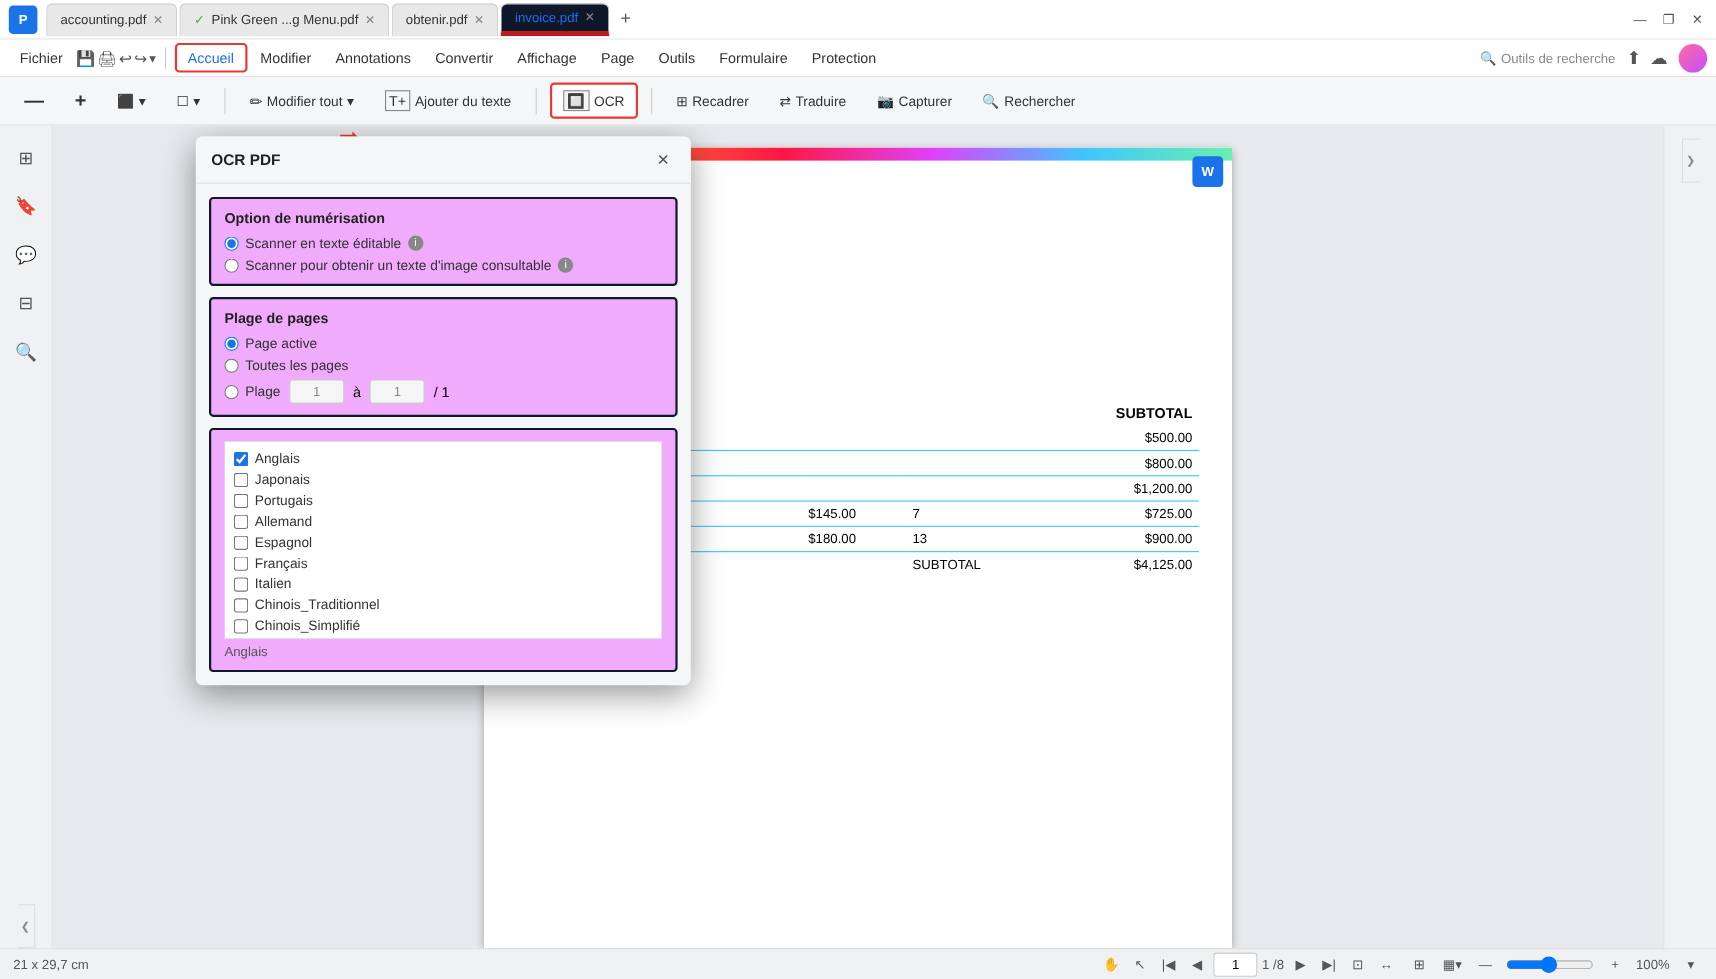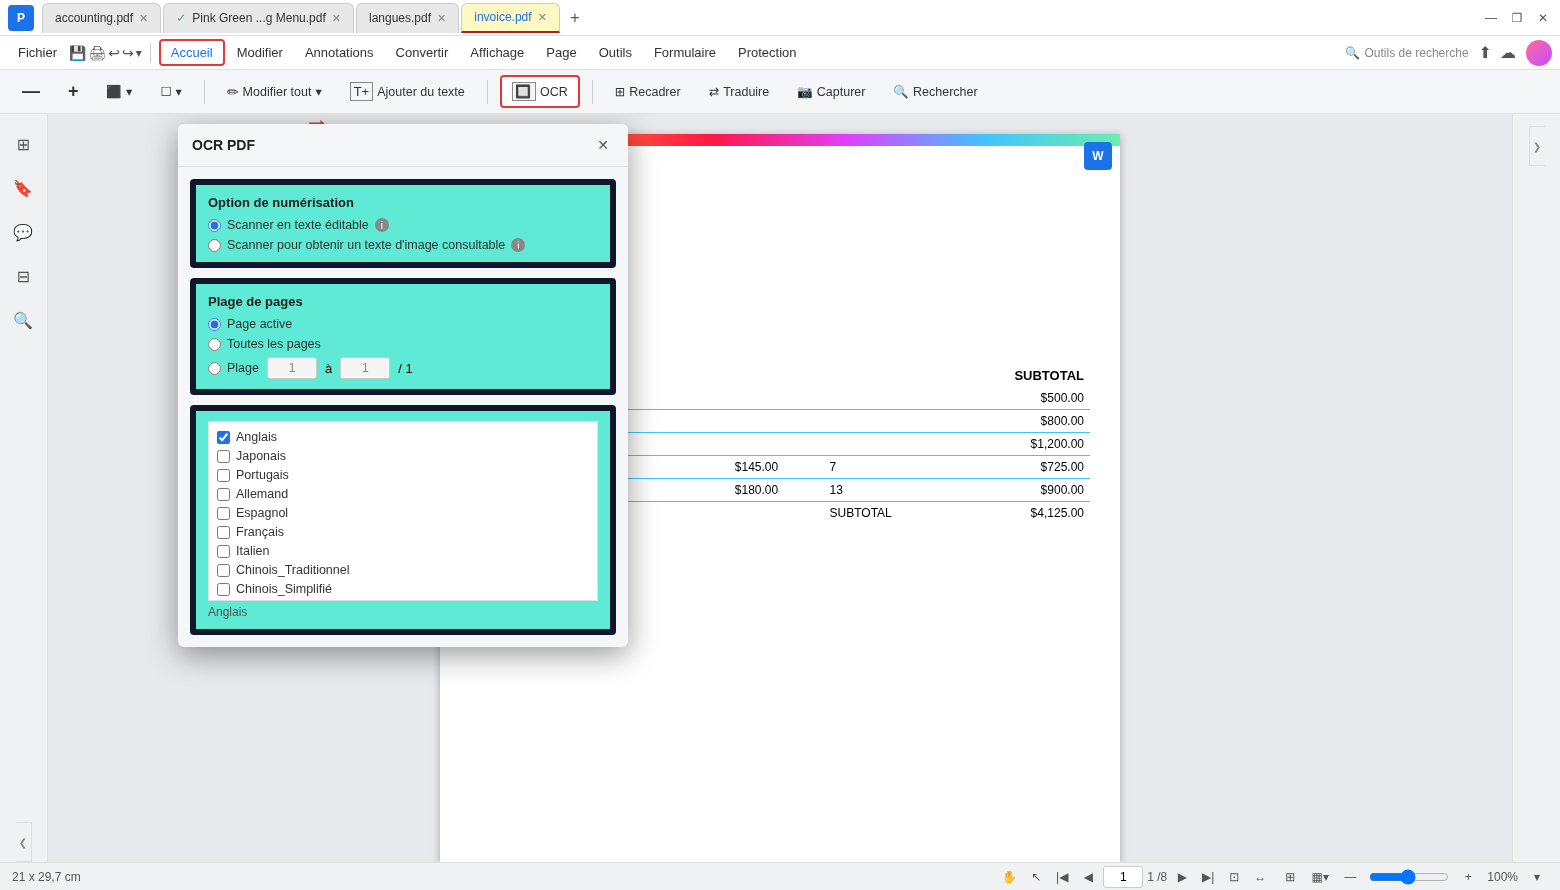--- a/index.html
+++ b/index.html
@@ -29,22 +29,22 @@
       border-radius: 6px 6px 0 0;
       font-size: 12px;
       color: #333;
       cursor: pointer;
       gap: 6px;
       height: 30px;
       border: 1px solid #ccc;
       border-bottom: none;
     }
     .tab.active {
-      background: #fef9c3;
-      border-bottom: 2px solid #b91c1c;
+      background: #0f172a;
+      border-bottom: 5px solid #b91c1c;
       color: #1a73e8;
     }
     .tab-close {
       font-size: 11px;
       color: #888;
       cursor: pointer;
     }
     .tab-add {
       width: 26px;
       height: 26px;
@@ -345,24 +345,24 @@
     }
     .dialog-body {
       padding: 12px;
       display: flex;
       flex-direction: column;
       gap: 10px;
     }
 
     
     .dialog-section {
-      border: 6px solid #0f172a;
+      border: 2px solid #0f172a;
       border-radius: 4px;
       padding: 10px 12px;
-      background: #5eead4;
+      background: #f0abfc;
     }
     .section-title {
       font-size: 13px;
       font-weight: 600;
       color: #222;
       margin-bottom: 8px;
     }
     .radio-group {
       display: flex;
       flex-direction: column;
@@ -521,21 +521,21 @@
     <div class="tab">
       <span>accounting.pdf</span>
       <span class="tab-close">✕</span>
     </div>
     <div class="tab">
       <span style="color:#4caf50">✓</span>
       <span>Pink Green ...g Menu.pdf</span>
       <span class="tab-close">✕</span>
     </div>
     <div class="tab">
-      <span>langues.pdf</span>
+      <span>obtenir.pdf</span>
       <span class="tab-close">✕</span>
     </div>
     <div class="tab active">
       <span>invoice.pdf</span>
       <span class="tab-close">✕</span>
     </div>
     <div class="tab-add">+</div>
   </div>
   <div class="win-controls">
     <div class="win-btn">—</div>

